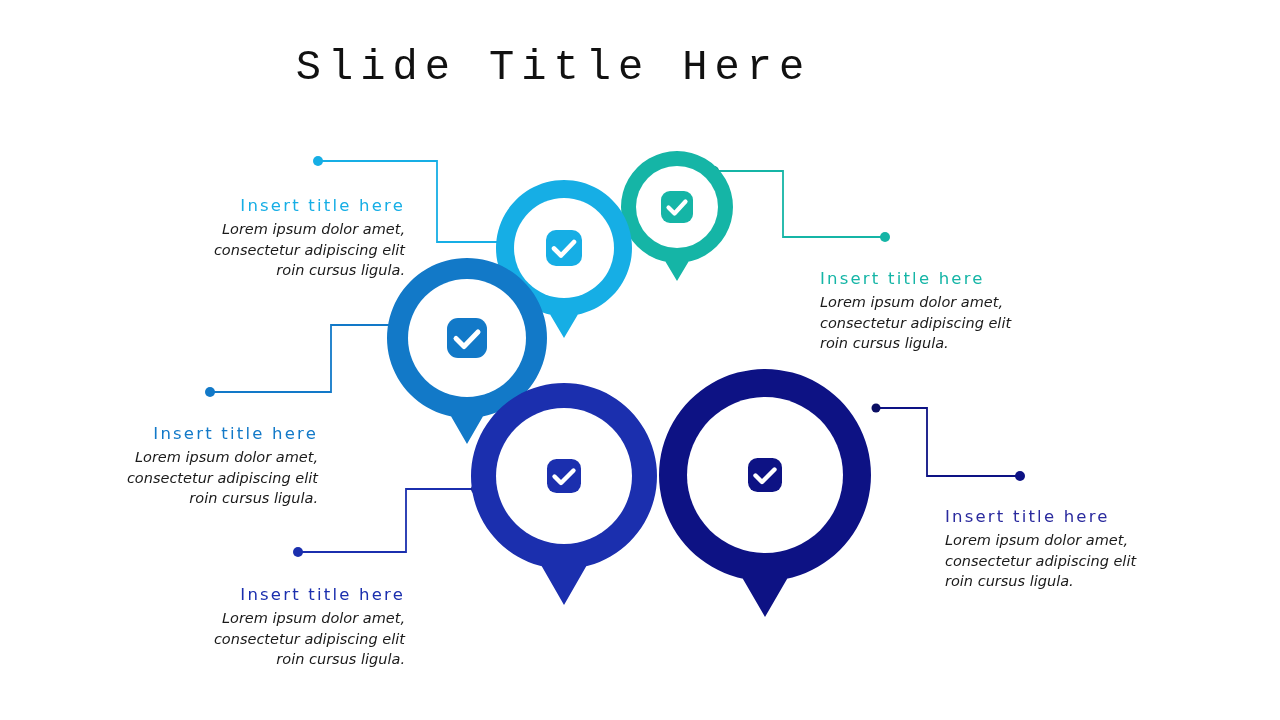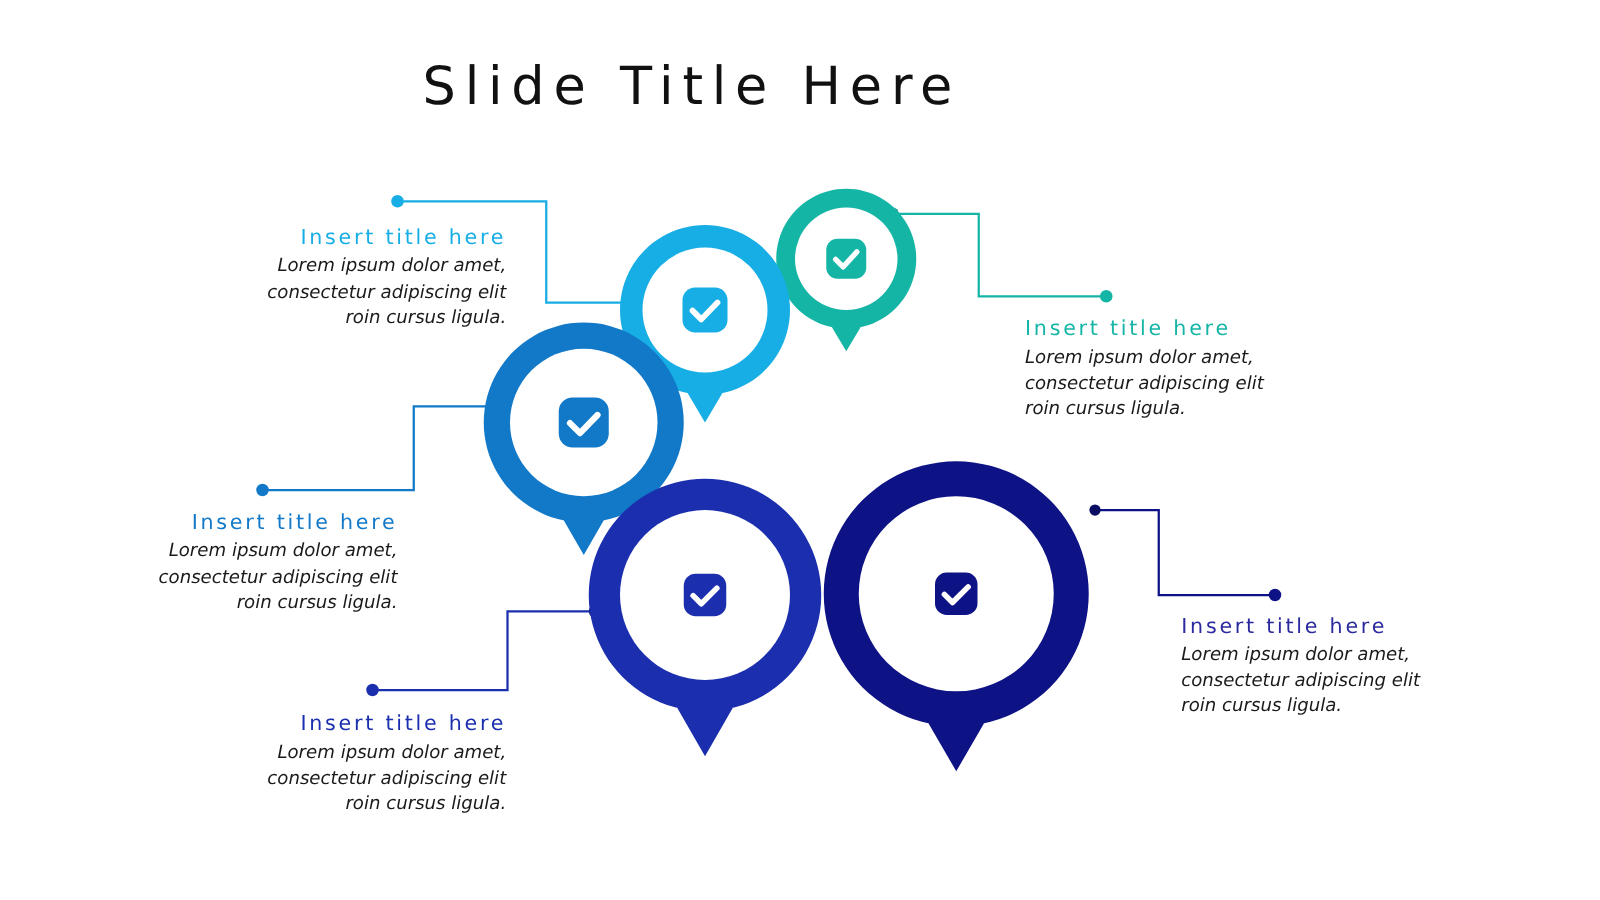--- a/index.html
+++ b/index.html
@@ -28,39 +28,40 @@
     position: absolute;
     left: 0;
     top: 44px;
     width: 1107px;
     text-align: center;
     font-size: 42px;
     font-weight: 400;
     letter-spacing: 7px;
     color: #111111;
     white-space: nowrap;
+    font-family: Liberation Mono, monospace;
   }
 
   
   #stage {
     position: absolute;
     left: 0; top: 0;
     width: 1280px;
     height: 720px;
   }
 
   
   .info-block {
     position: absolute;
   }
   .info-title {
     font-size: 16.5px;
     letter-spacing: 2.2px;
     font-weight: 400;
-    margin: 0 0 4px 0;
+    margin: 16px 0 4px 0;
     white-space: nowrap;
   }
   .info-body {
     font-size: 14.5px;
     line-height: 20.5px;
     color: #1a1a1a;
     margin: 0;
     font-weight: 400;
     font-style: italic;
   }

